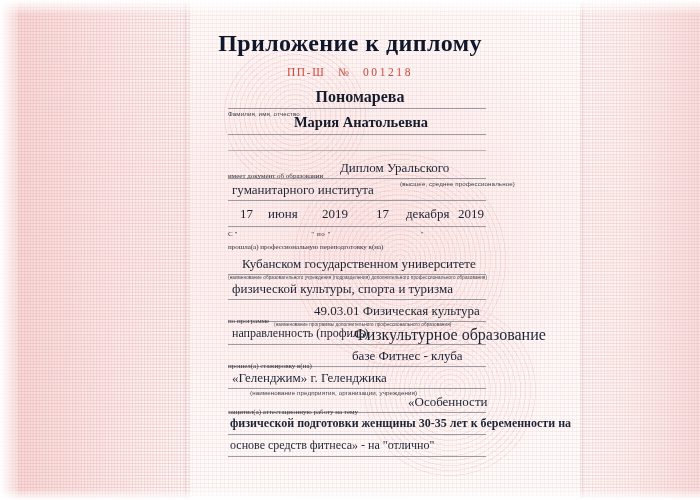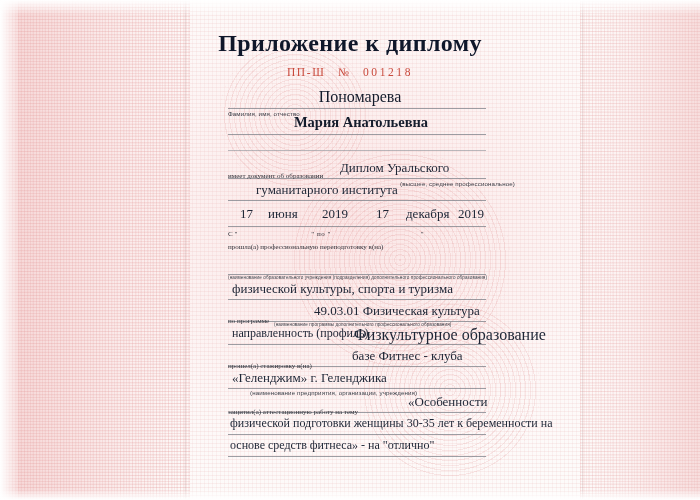--- a/index.html
+++ b/index.html
@@ -139,21 +139,21 @@
     border-bottom: 1px solid #7c8088;
     opacity: 0.75;
   }
   .rule-soft {
     position: absolute;
     height: 0;
     border-bottom: 1px solid #8d9198;
     opacity: 0.6;
   }
 
-  .name-block .ln1 { font-size: 16px; font-weight: normal; }
+  .name-block .ln1 { font-size: 16px; font-weight: bold; }
 
   .quotes { letter-spacing: 0.5px; }
 </style>
 </head>
 <body>
 
 <div id="page">
 
   <div class="bg-field"></div>
   <div class="bg-left-band"></div>
@@ -187,39 +187,40 @@
       <div class="hand hand-bold ln2" style="text-align:center;">Мария Анатольевна</div>
     </div>
     <div class="rule" style="left:228px; top:134px; width:258px;"></div>
     <div class="rule-soft" style="left:228px; top:150px; width:258px;"></div>
 
     <div class="hand" style="position:absolute; left:340px; top:160px;">Диплом Уральского</div>
     <div class="rule" style="left:228px; top:178px; width:258px;"></div>
     <div class="caption-ru" style="position:absolute; left:228px; top:172px;">имеет документ об образовании</div>
     <div class="caption" style="position:absolute; left:400px; top:180px;">(высшее, среднее профессиональное)</div>
 
-    <div class="hand" style="position:absolute; left:232px; top:182px;margin-left:24px;">гуманитарного института</div>
+    <div class="hand" style="position:absolute; left:232px; top:182px;">гуманитарного института</div>
     <div class="rule" style="left:228px; top:200px; width:258px;"></div>
 
     <div style="position:absolute; left:228px; top:206px; width:260px; height:22px;">
       <span class="hand" style="position:absolute; left:12px; top:0;">17</span>
       <span class="hand" style="position:absolute; left:40px; top:0;">июня</span>
       <span class="hand" style="position:absolute; left:94px; top:0;">2019</span>
       <span class="hand" style="position:absolute; left:148px; top:0;">17</span>
       <span class="hand" style="position:absolute; left:178px; top:0;">декабря</span>
       <span class="hand" style="position:absolute; left:230px; top:0;">2019</span>
     </div>
     <div class="rule" style="left:228px; top:226px; width:258px;"></div>
     <div style="position:absolute; left:228px; top:222px;">
       <span class="caption-ru">С "</span>
       <span class="caption-ru quotes" style="padding-left:70px;">" по "</span>
       <span class="caption-ru" style="padding-left:86px;">"</span>
     </div>
 
     <div class="caption-ru" style="position:absolute; left:228px; top:243px;">прошла(а) профессиональную переподготовку в(на)</div>
+    <div class="hand" style="position:absolute; left:242px; top:256px;">Кубанском государственном университете</div>
     <div class="rule" style="left:228px; top:274px; width:258px;"></div>
     <div class="caption" style="position:absolute; left:228px; top:275px; font-size:4.6px;">(наименование образовательного учреждения (подразделения) дополнительного профессионального образования)</div>
     <div class="hand" style="position:absolute; left:232px; top:281px;">физической культуры,  спорта  и  туризма</div>
     <div class="rule" style="left:228px; top:299px; width:258px;"></div>
 
     <div class="hand" style="position:absolute; left:314px; top:303px;">49.03.01 Физическая культура</div>
     <div class="rule" style="left:228px; top:321px; width:258px;"></div>
     <div class="caption" style="position:absolute; left:274px; top:322px; font-size:4.6px;">(наименование программы дополнительного профессионального образования)</div>
     <div class="caption-ru" style="position:absolute; left:228px; top:317px;">по программе</div>
 
@@ -231,19 +232,19 @@
     <div class="rule" style="left:228px; top:366px; width:258px;"></div>
     <div class="caption-ru" style="position:absolute; left:228px; top:362px;">прошел(а) стажировку в(на)</div>
 
     <div class="hand" style="position:absolute; left:232px; top:370px;text-align:center;">«Геленджим» г. Геленджика</div>
     <div class="rule" style="left:228px; top:388px; width:258px;"></div>
     <div class="caption" style="position:absolute; left:250px; top:389px;">(наименование предприятия, организации, учреждения)</div>
     <div class="hand" style="position:absolute; left:408px; top:394px;">«Особенности</div>
     <div class="rule" style="left:228px; top:412px; width:258px;"></div>
 
     <div class="caption-ru" style="position:absolute; left:228px; top:408px;">защитил(а) аттестационную работу на тему</div>
-    <div class="hand" style="position:absolute; left:230px; top:416px; font-size:12px;">физической подготовки женщины 30-35 лет к беременности на</div>
+    <div class="hand" style="position:absolute; left:230px; top:416px; font-size:12px;font-weight:bold;">физической подготовки женщины 30-35 лет к беременности на</div>
     <div class="rule" style="left:228px; top:434px; width:258px;"></div>
     <div class="hand" style="position:absolute; left:230px; top:438px; font-size:12px;">основе средств фитнеса» - на "отлично"</div>
     <div class="rule" style="left:228px; top:456px; width:258px;"></div>
 
   </div>
 </div>
 
 </body></html>

